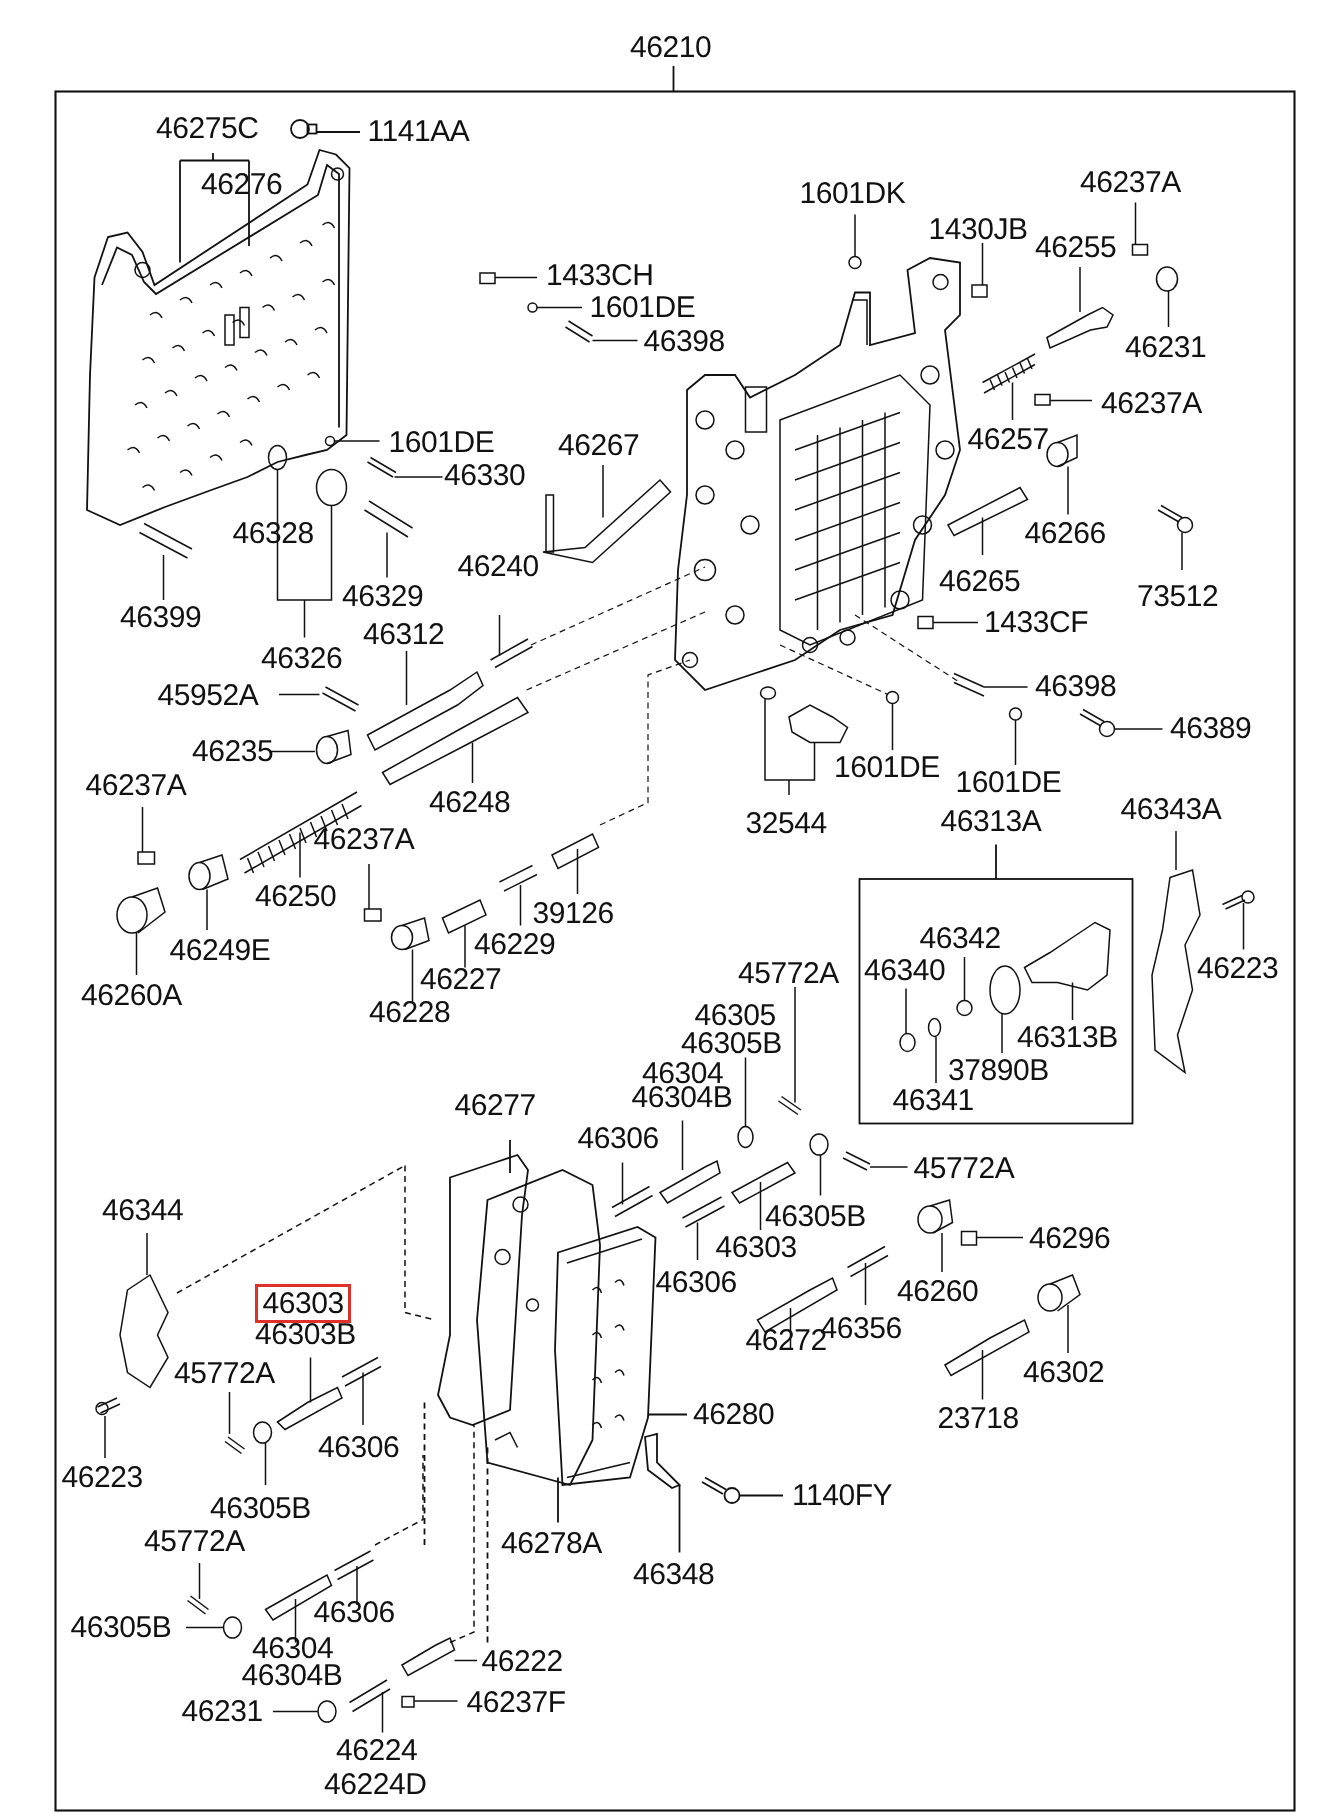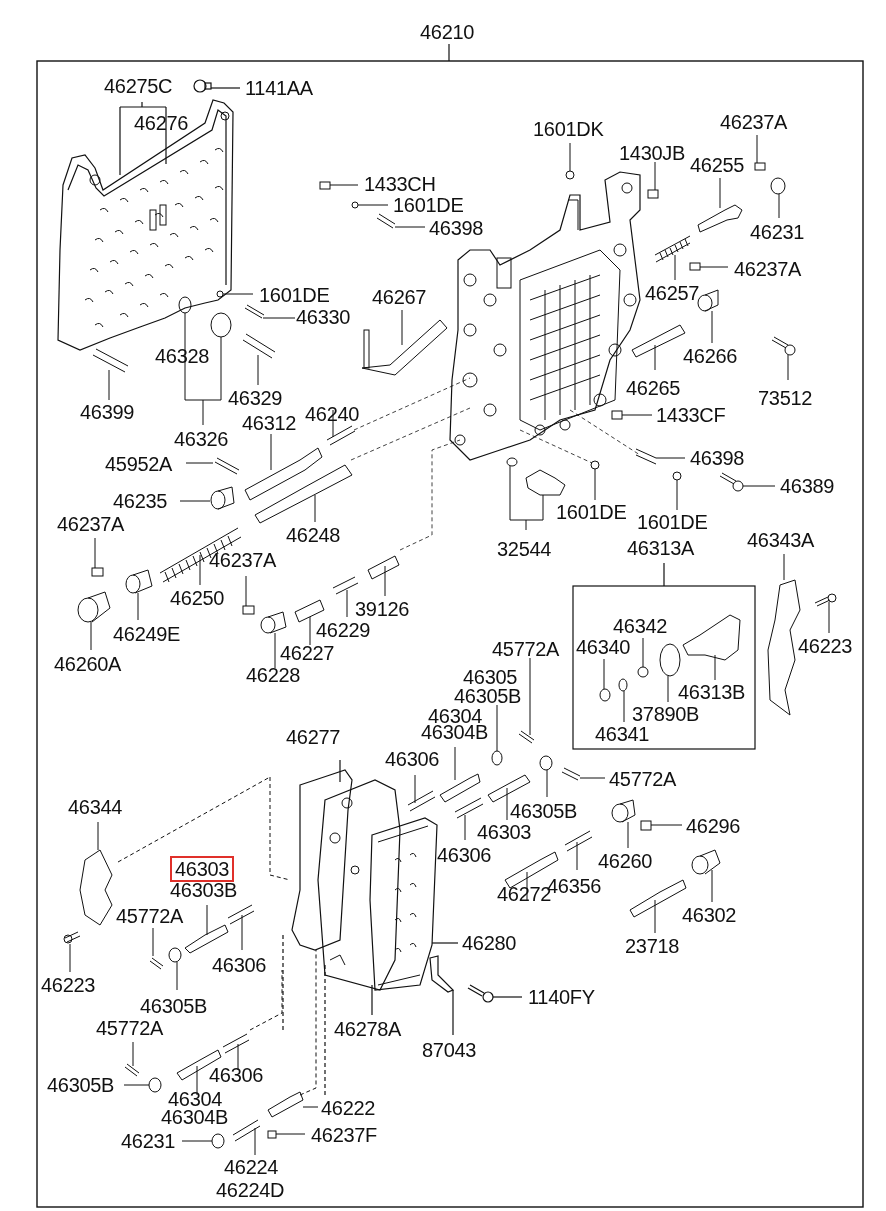--- a/index.html
+++ b/index.html
@@ -354,29 +354,29 @@
   <div class="lbl" style="left:750px;top:222px">46231</div>
   <div class="lbl" style="left:734px;top:259px">46237A</div>
   <div class="lbl" style="left:645px;top:283px">46257</div>
   <div class="lbl" style="left:259px;top:285px">1601DE</div>
   <div class="lbl" style="left:296px;top:307px">46330</div>
   <div class="lbl" style="left:372px;top:287px">46267</div>
   <div class="lbl" style="left:683px;top:346px">46266</div>
   <div class="lbl" style="left:155px;top:346px">46328</div>
   <div class="lbl" style="left:228px;top:388px">46329</div>
   <div class="lbl" style="left:80px;top:402px">46399</div>
-  <div class="lbl" style="left:305px;top:404px">46240</div>
+  <div class="lbl" style="left:305px;top:368px">46240</div>
   <div class="lbl" style="left:626px;top:378px">46265</div>
   <div class="lbl" style="left:758px;top:388px">73512</div>
   <div class="lbl" style="left:174px;top:429px">46326</div>
   <div class="lbl" style="left:242px;top:413px">46312</div>
   <div class="lbl" style="left:656px;top:405px">1433CF</div>
   <div class="lbl" style="left:105px;top:454px">45952A</div>
   <div class="lbl" style="left:690px;top:448px">46398</div>
-  <div class="lbl" style="left:113px;top:491px">46235</div>
+  <div class="lbl" style="left:128px;top:491px">46235</div>
   <div class="lbl" style="left:780px;top:476px">46389</div>
   <div class="lbl" style="left:556px;top:502px">1601DE</div>
   <div class="lbl" style="left:57px;top:514px">46237A</div>
   <div class="lbl" style="left:286px;top:525px">46248</div>
   <div class="lbl" style="left:637px;top:512px">1601DE</div>
   <div class="lbl" style="left:497px;top:539px">32544</div>
   <div class="lbl" style="left:627px;top:538px">46313A</div>
   <div class="lbl" style="left:747px;top:530px">46343A</div>
   <div class="lbl" style="left:209px;top:550px">46237A</div>
   <div class="lbl" style="left:170px;top:588px">46250</div>
@@ -390,21 +390,21 @@
   <div class="lbl" style="left:54px;top:654px">46260A</div>
   <div class="lbl" style="left:246px;top:665px">46228</div>
   <div class="lbl" style="left:492px;top:639px">45772A</div>
   <div class="lbl" style="left:678px;top:682px">46313B</div>
   <div class="lbl" style="left:463px;top:667px">46305</div>
   <div class="lbl" style="left:454px;top:686px">46305B</div>
   <div class="lbl" style="left:632px;top:704px">37890B</div>
   <div class="lbl" style="left:428px;top:706px">46304</div>
   <div class="lbl" style="left:421px;top:722px">46304B</div>
   <div class="lbl" style="left:595px;top:724px">46341</div>
-  <div class="lbl" style="left:286px;top:727px">46277</div>
+  <div class="lbl" style="left:303px;top:727px">46277</div>
   <div class="lbl" style="left:385px;top:749px">46306</div>
   <div class="lbl" style="left:609px;top:769px">45772A</div>
   <div class="lbl" style="left:68px;top:797px">46344</div>
   <div class="lbl" style="left:510px;top:801px">46305B</div>
   <div class="lbl" style="left:686px;top:816px">46296</div>
   <div class="lbl" style="left:477px;top:822px">46303</div>
   <div class="lbl" style="left:437px;top:845px">46306</div>
   <div class="lbl" style="left:598px;top:851px">46260</div>
   <div class="lbl hl" style="left: 173px; top: 859px; outline-color: rgb(224, 48, 42);">46303</div>
   <div class="lbl" style="left:170px;top:880px">46303B</div>
@@ -413,21 +413,21 @@
   <div class="lbl" style="left:497px;top:884px">46272</div>
   <div class="lbl" style="left:682px;top:905px">46302</div>
   <div class="lbl" style="left:462px;top:933px">46280</div>
   <div class="lbl" style="left:212px;top:955px">46306</div>
   <div class="lbl" style="left:625px;top:936px">23718</div>
   <div class="lbl" style="left:41px;top:975px">46223</div>
   <div class="lbl" style="left:528px;top:987px">1140FY</div>
   <div class="lbl" style="left:140px;top:996px">46305B</div>
   <div class="lbl" style="left:334px;top:1019px">46278A</div>
   <div class="lbl" style="left:96px;top:1018px">45772A</div>
-  <div class="lbl" style="left:422px;top:1040px">87043</div>
+  <div class="lbl" style="left:422px;top:1040px">46348</div>
   <div class="lbl" style="left:209px;top:1065px">46306</div>
   <div class="lbl" style="left:47px;top:1075px">46305B</div>
   <div class="lbl" style="left:168px;top:1089px">46304</div>
   <div class="lbl" style="left:161px;top:1107px">46304B</div>
   <div class="lbl" style="left:321px;top:1098px">46222</div>
   <div class="lbl" style="left:121px;top:1131px">46231</div>
   <div class="lbl" style="left:311px;top:1125px">46237F</div>
   <div class="lbl" style="left:224px;top:1157px">46224</div>
   <div class="lbl" style="left:216px;top:1180px">46224D</div>
 </div>

